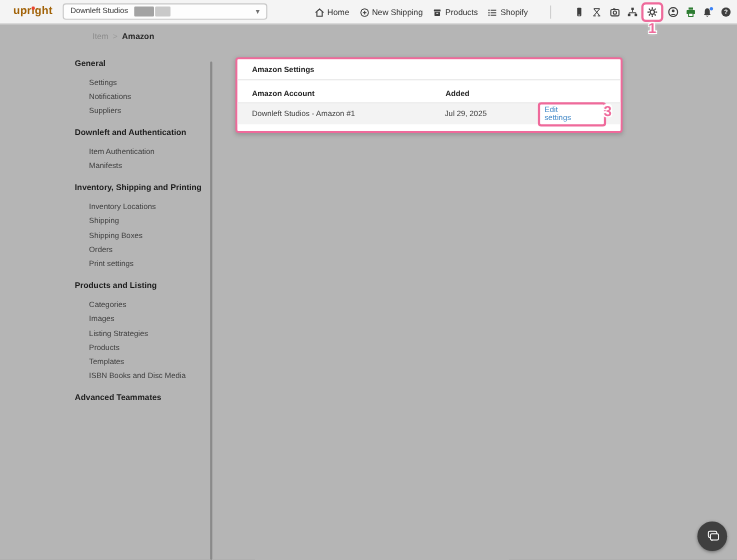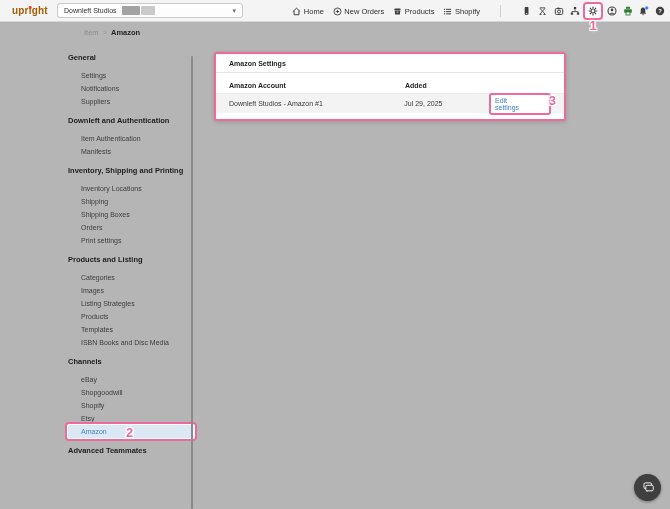--- a/index.html
+++ b/index.html
@@ -165,21 +165,21 @@
           </span>
           <span class="lbl">Home</span>
         </div>
         <div class="nav-item">
           <span>
             <svg width="9" height="9" viewBox="0 0 10 10">
                 <circle cx="5" cy="5" r="3.9" fill="none" stroke="#3f3f3f" stroke-width="1"></circle>
                 <path d="M5 3.2 V6.8 M3.2 5 H6.8" stroke="#3f3f3f" stroke-width="1"></path>
               </svg>
           </span>
-          <span class="lbl">New Orders</span>
+          <span class="lbl">New Shipping</span>
         </div>
         <div class="nav-item">
           <span>
             <svg width="9" height="9" viewBox="0 0 10 10">
                 <rect x="1.6" y="1.8" width="6.8" height="2" rx="0.4" fill="#3f3f3f"></rect>
                 <rect x="2.2" y="4.3" width="5.6" height="4" rx="0.4" fill="#3f3f3f"></rect>
                 <rect x="4" y="5.2" width="2" height="0.9" fill="#fff"></rect>
               </svg>
           </span>
           <span class="lbl">Products</span>
@@ -294,34 +294,20 @@
     <div class="side-section">
       <div class="side-heading">Products and Listing</div>
       <div class="side-item">Categories</div>
       <div class="side-item">Images</div>
       <div class="side-item">Listing Strategies</div>
       <div class="side-item">Products</div>
       <div class="side-item">Templates</div>
       <div class="side-item">ISBN Books and Disc Media</div>
     </div>
     <div class="side-section">
-      <div class="side-heading">Channels</div>
-      <div class="side-item">eBay</div>
-      <div class="side-item">Shopgoodwill</div>
-      <div class="side-item">Shopify</div>
-      <div class="side-item">Etsy</div>
-      <div class="active-wrap">
-        <div class="annot-frame-2"></div>
-        <div class="side-item active">
-          <span>Amazon</span>
-          <span class="annot-num num-2">2</span>
-        </div>
-      </div>
-    </div>
-    <div class="side-section">
       <div class="side-heading">Advanced Teammates</div>
     </div>
   </aside>
   <div class="side-scrollbar"></div>
 
   <div class="annot-frame-3">
     <section class="card">
       <div class="card-header">Amazon Settings</div>
       <div class="tbl-head">
         <div class="col col-account">Amazon Account</div>

